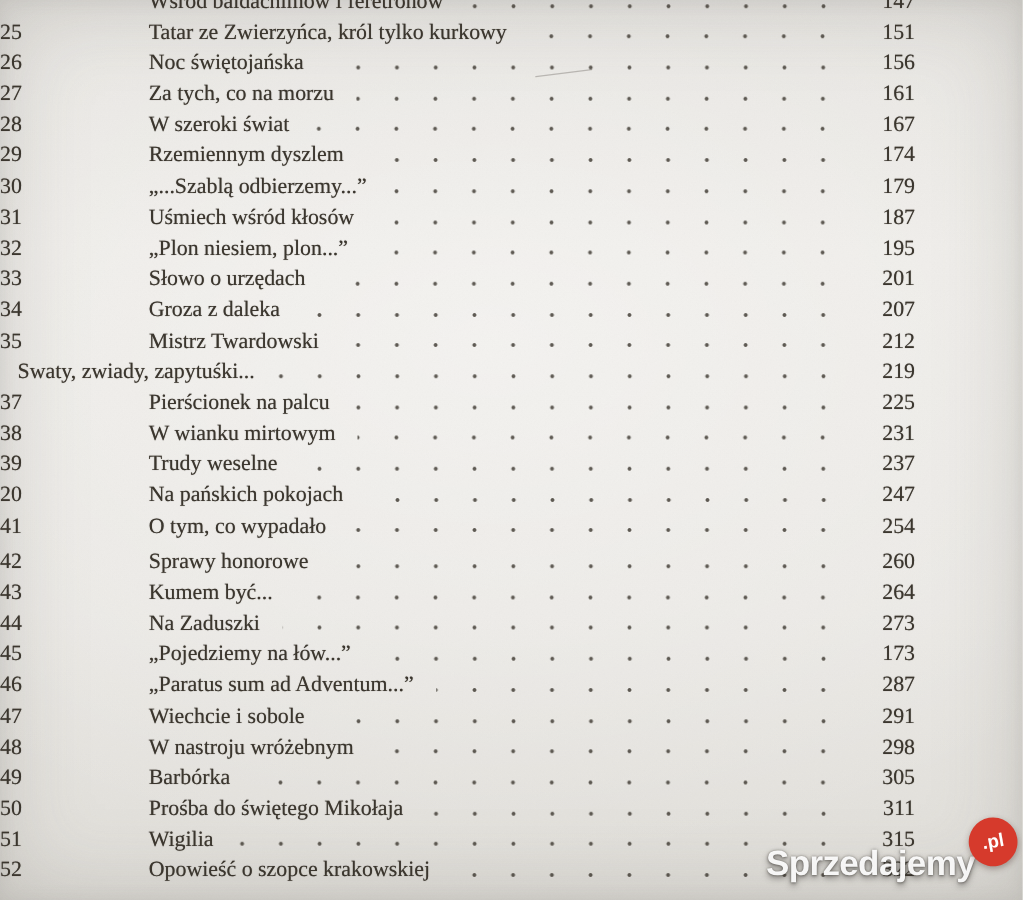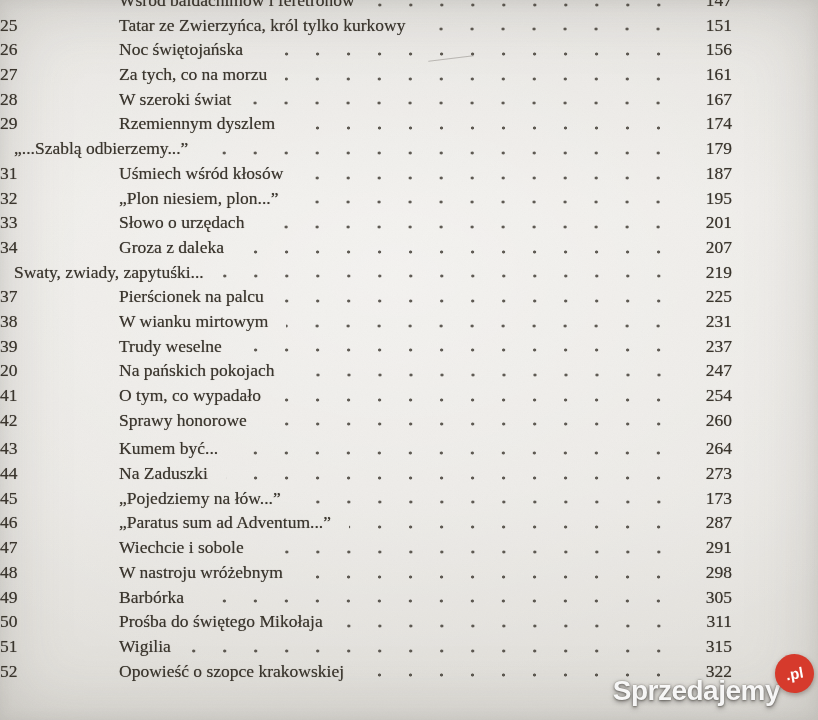--- a/index.html
+++ b/index.html
@@ -102,20 +102,21 @@
         <span class="leader"></span>
         <span class="pg">167</span>
       </div>
       <div class="row">
         <span class="num">29</span>
         <span class="title">Rzemiennym dyszlem</span>
         <span class="leader"></span>
         <span class="pg">174</span>
       </div>
       <div class="row">
+        <span class="num">30</span>
         <span class="title">„...Szablą odbierzemy...”</span>
         <span class="leader"></span>
         <span class="pg">179</span>
       </div>
       <div class="row">
         <span class="num">31</span>
         <span class="title">Uśmiech wśród kłosów</span>
         <span class="leader"></span>
         <span class="pg">187</span>
       </div>
@@ -129,20 +130,26 @@
         <span class="num">33</span>
         <span class="title">Słowo o urzędach</span>
         <span class="leader"></span>
         <span class="pg">201</span>
       </div>
       <div class="row">
         <span class="num">34</span>
         <span class="title">Groza z daleka</span>
         <span class="leader"></span>
         <span class="pg">207</span>
+      </div>
+      <div class="row">
+        <span class="num">35</span>
+        <span class="title">Mistrz Twardowski</span>
+        <span class="leader"></span>
+        <span class="pg">212</span>
       </div>
       <div class="row">
         <span class="title">Swaty, zwiady, zapytuśki...</span>
         <span class="leader"></span>
         <span class="pg">219</span>
       </div>
       <div class="row">
         <span class="num">37</span>
         <span class="title">Pierścionek na palcu</span>
         <span class="leader"></span>

